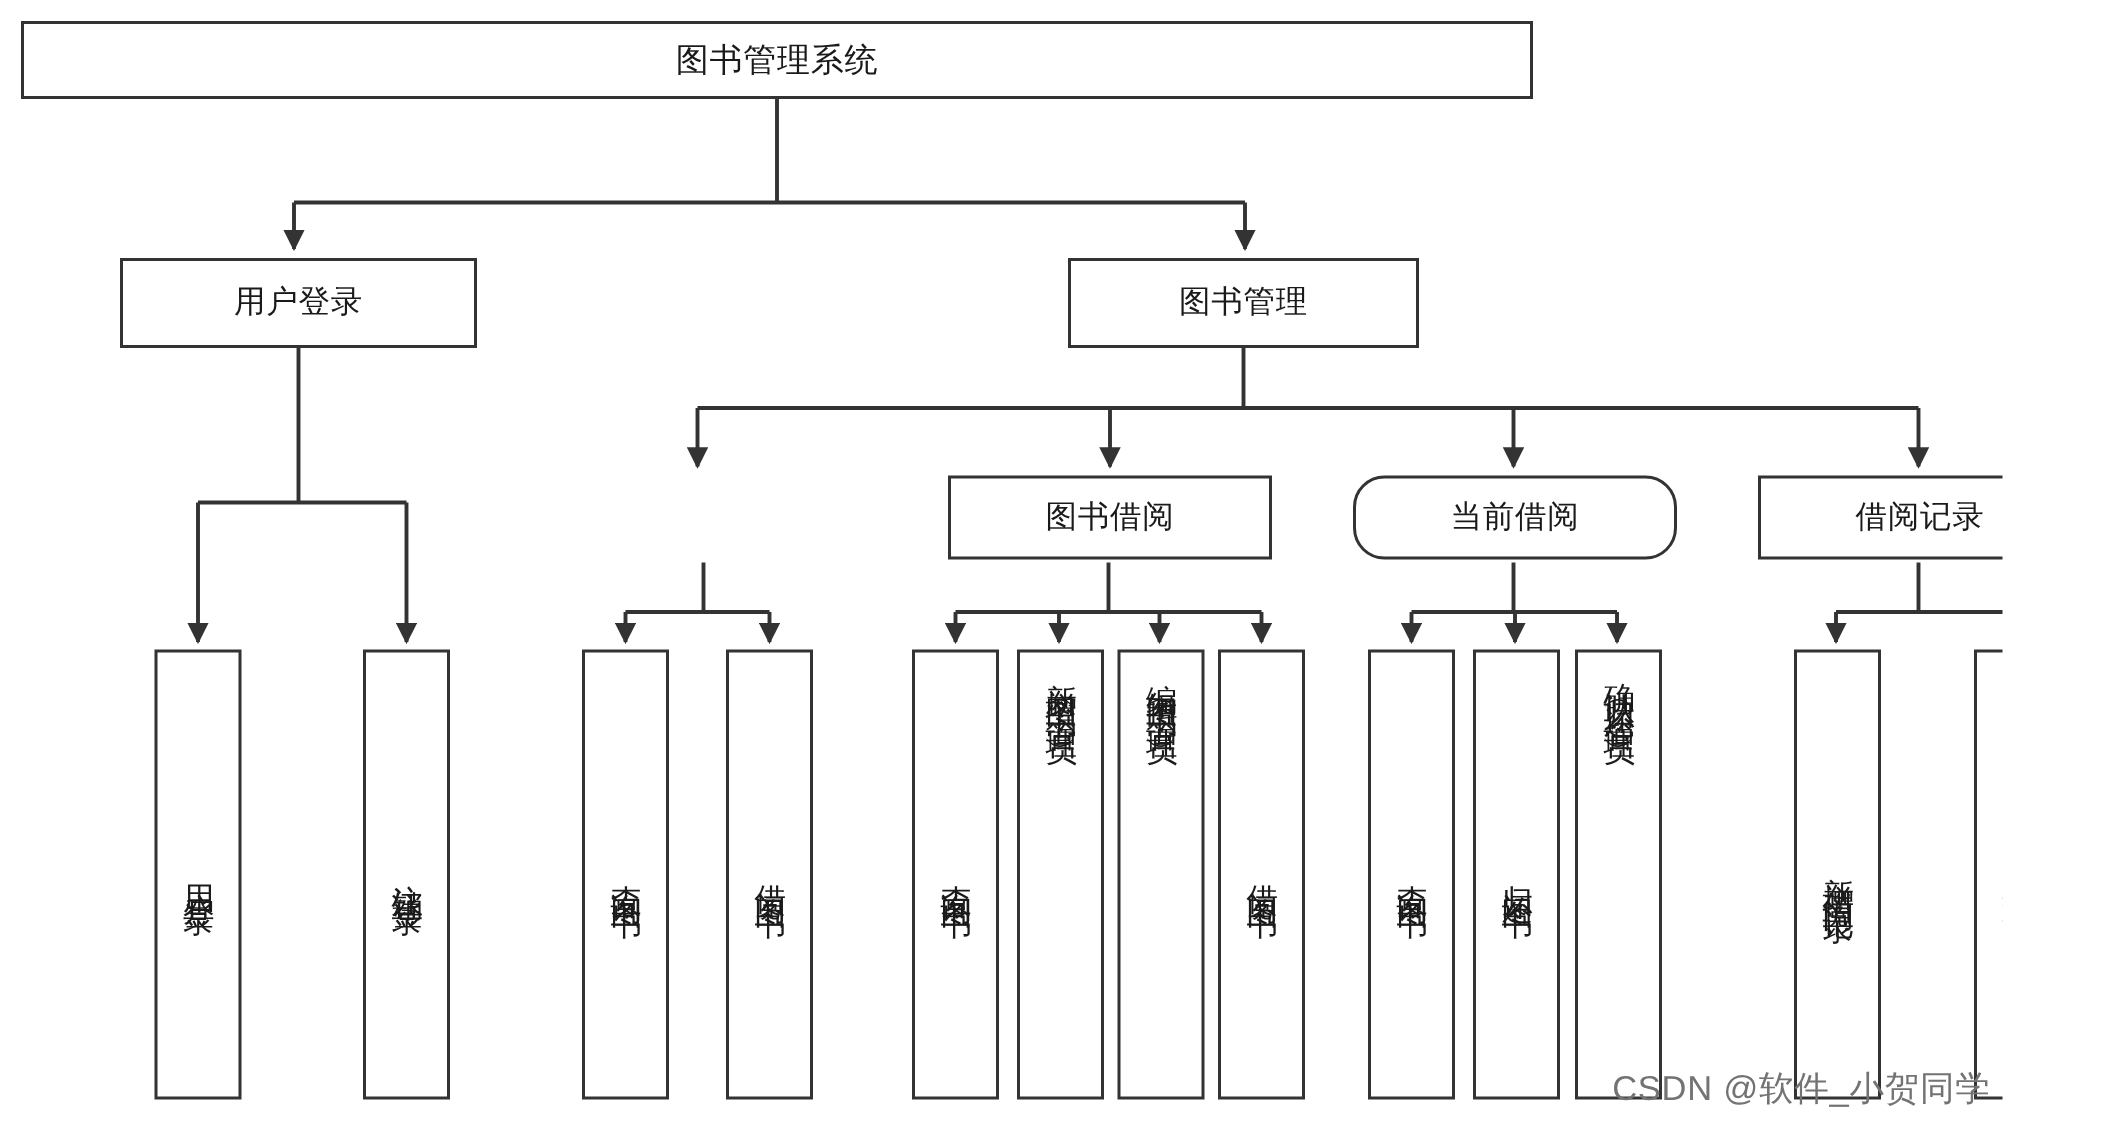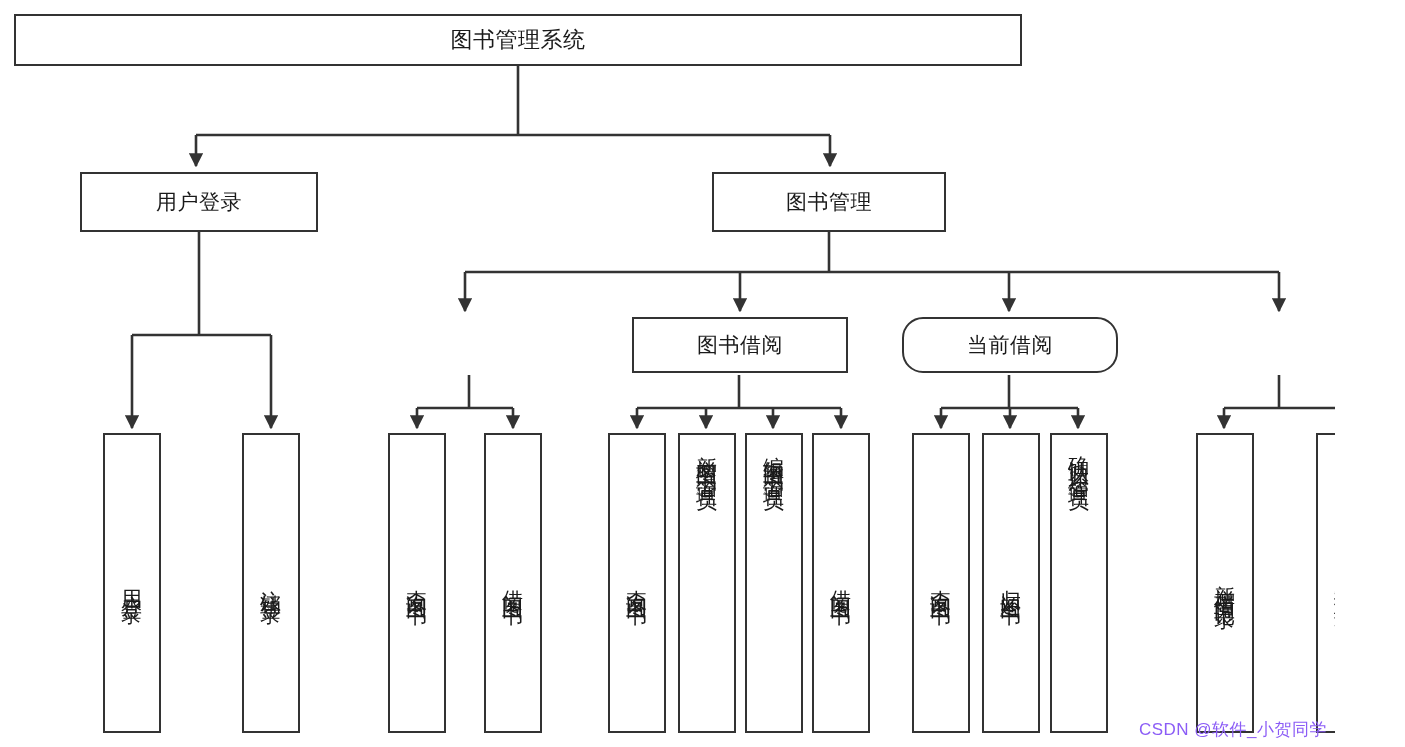--- a/index.html
+++ b/index.html
@@ -63,22 +63,22 @@
     left: 0;
     top: 0;
     width: 1405px;
     height: 747px;
     pointer-events: none;
   }
   .watermark {
     position: absolute;
     right: 8px;
     bottom: 6px;
-    font-size: 17px;
-    color: #8b5cf6;
+    font-size: 23px;
+    color: #737373;
     letter-spacing: 0.5px;
     white-space: nowrap;
   }
 </style>
 </head>
 <body>
 
 <div id="canvas">
 
   <svg class="links" viewBox="0 0 1405 747" xmlns="http://www.w3.org/2000/svg">
@@ -145,20 +145,23 @@
 
 
   <div class="node" style="left:632px; top:317px; width:216px; height:56px;">
     <span class="node-label h-label">图书借阅</span>
   </div>
 
   <div class="node" style="left:902px; top:317px; width:216px; height:56px;border-radius:21px;">
     <span class="node-label h-label">当前借阅</span>
   </div>
 
+  <div class="node" style="left:1172px; top:317px; width:216px; height:56px;">
+    <span class="node-label h-label">借阅记录</span>
+  </div>
 
   <div class="node vert centered" style="left:103px; top:433px; width:58px; height:300px;">
     <span class="node-label v-label">用户登录</span>
   </div>
 
   <div class="node vert centered" style="left:242px; top:433px; width:58px; height:300px;">
     <span class="node-label v-label">注销登录</span>
   </div>
 
   <div class="node vert centered" style="left:388px; top:433px; width:58px; height:300px;">

